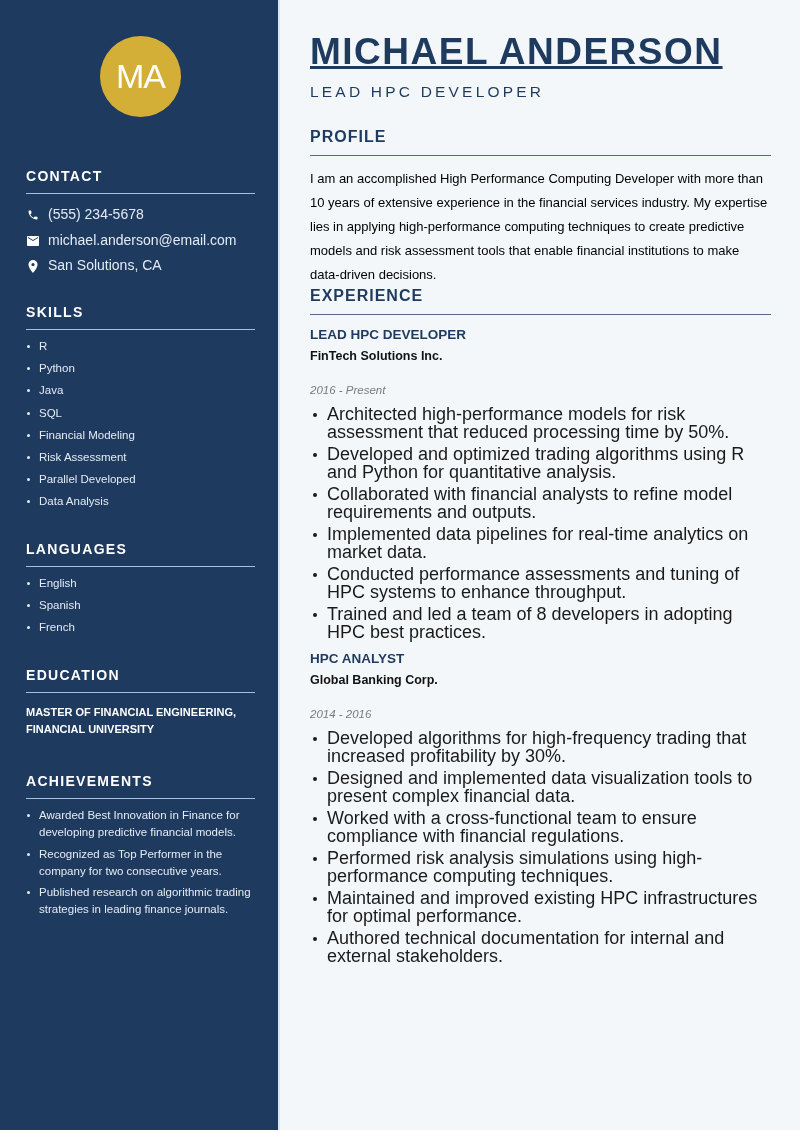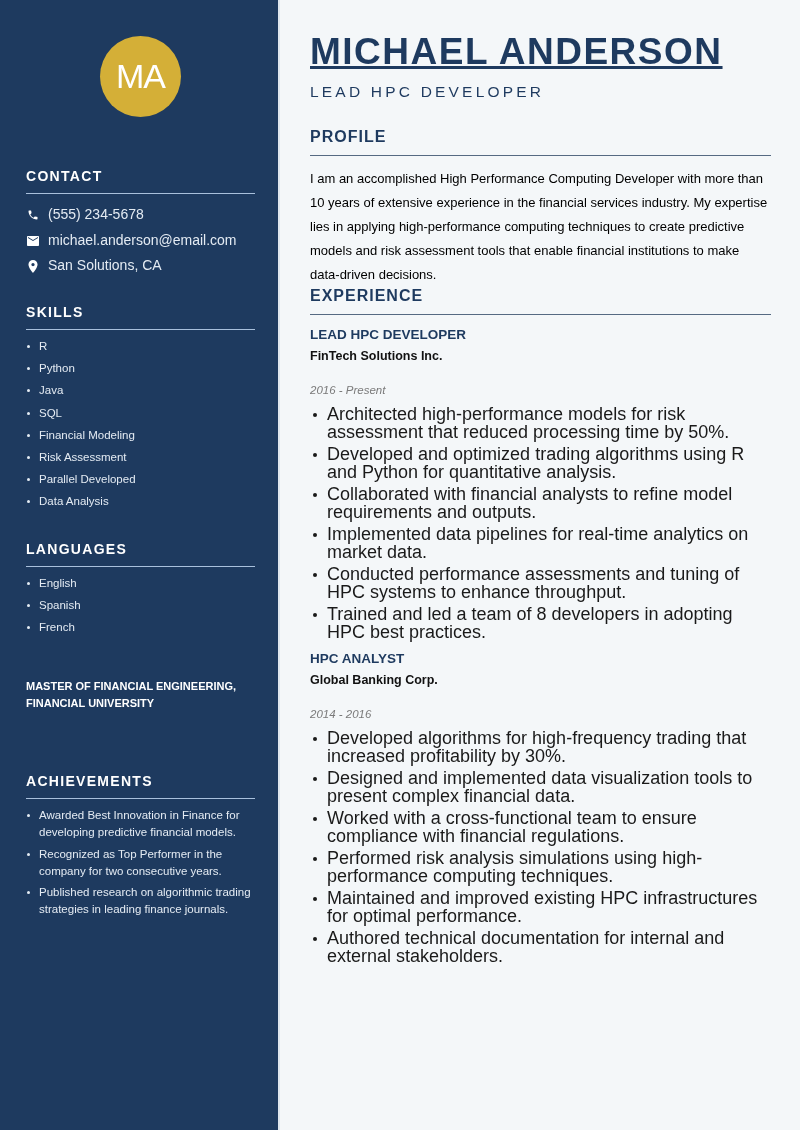--- a/index.html
+++ b/index.html
@@ -139,20 +139,21 @@
   <section class="side-section" style="top:541px;">
     <h2 class="side-heading">LANGUAGES</h2>
     <ul class="side-list">
       <li>English</li>
       <li>Spanish</li>
       <li>French</li>
     </ul>
   </section>
 
   <section class="side-section" style="top:667px;">
+    <h2 class="side-heading">EDUCATION</h2>
     <div class="edu-text">MASTER OF FINANCIAL ENGINEERING, FINANCIAL UNIVERSITY</div>
   </section>
 
   <section class="side-section" style="top:773px;">
     <h2 class="side-heading">ACHIEVEMENTS</h2>
     <ul class="side-list ach-list">
       <li>Awarded Best Innovation in Finance for developing predictive financial models.</li>
       <li>Recognized as Top Performer in the company for two consecutive years.</li>
       <li>Published research on algorithmic trading strategies in leading finance journals.</li>
     </ul>

